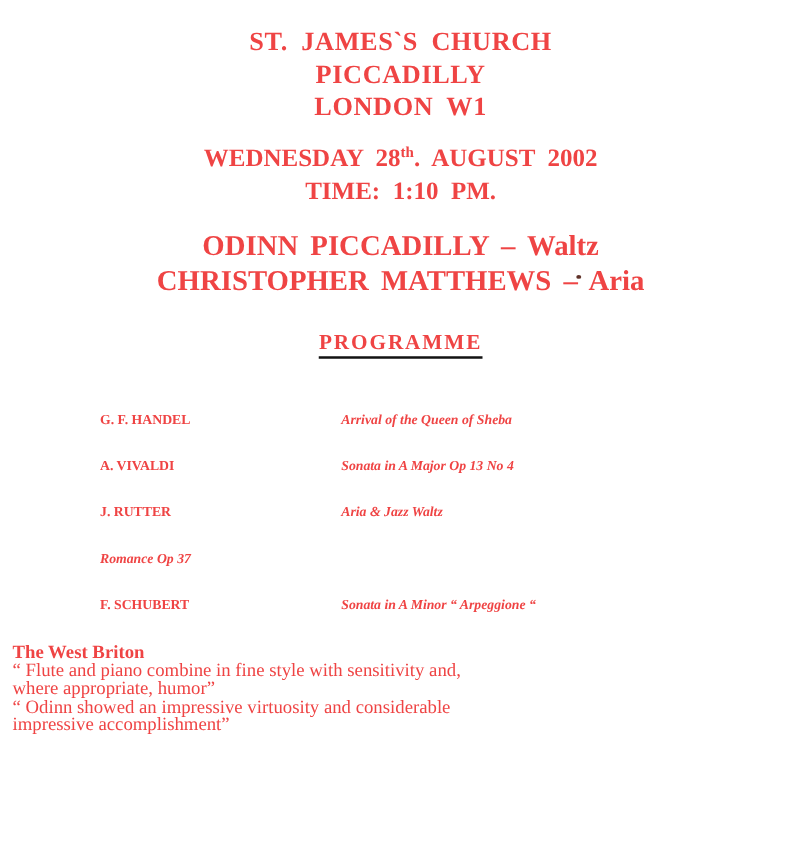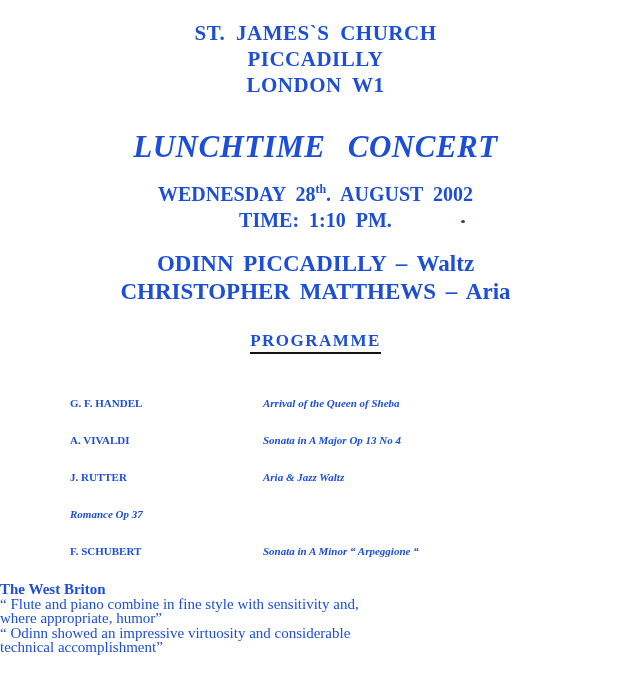--- a/index.html
+++ b/index.html
@@ -2,23 +2,24 @@
 <html><head>
 <meta charset="utf-8">
 <style>
   * { margin: 0; padding: 0; box-sizing: border-box; }
   html, body { background: #ffffff; }
   .page {
     position: relative;
     width: 631px;
     height: 692px;
     background: #ffffff;
-    color: #1d4ed8;
+    color: #ef4444;
     font-family: "Liberation Serif", serif;
     overflow: hidden;
+    padding-left: 10px;
   }
   .church {
     padding-top: 20px;
     text-align: center;
     font-size: 21px;
     font-weight: 700;
     line-height: 26px;
     letter-spacing: 0.5px;
     word-spacing: 5px;
   }
@@ -108,21 +109,20 @@
 <body>
 
 <div class="page">
 
   <header class="church">
     <div>ST. JAMES`S CHURCH</div>
     <div>PICCADILLY</div>
     <div>LONDON W1</div>
   </header>
 
-  <h1 class="title">LUNCHTIME CONCERT</h1>
 
   <div class="datetime">
     <div><span>WEDNESDAY 28</span><sup>th</sup><span>. AUGUST 2002</span></div>
     <div>TIME: 1:10 PM.</div>
   </div>
 
   <div class="performers">
     <div><span>ODINN PICCADILLY</span> <span>–</span> <span>Waltz</span></div>
     <div><span>CHRISTOPHER MATTHEWS</span> <span>–</span> <span>Aria</span></div>
   </div>
@@ -149,18 +149,18 @@
       <span class="composer">F. SCHUBERT</span>
       <span class="piece">Sonata in A Minor “ Arpeggione “</span>
     </div>
   </div>
 
   <div class="reviews">
     <div class="review-source">The West Briton</div>
     <div class="review-line">“ Flute and piano combine in fine style with sensitivity and,</div>
     <div class="review-line">where appropriate, humor”</div>
     <div class="review-line">“ Odinn showed an impressive virtuosity and considerable</div>
-    <div class="review-line">technical accomplishment”</div>
+    <div class="review-line">impressive accomplishment”</div>
   </div>
 
   <div class="speck"></div>
 
 </div>
 
 </body></html>

